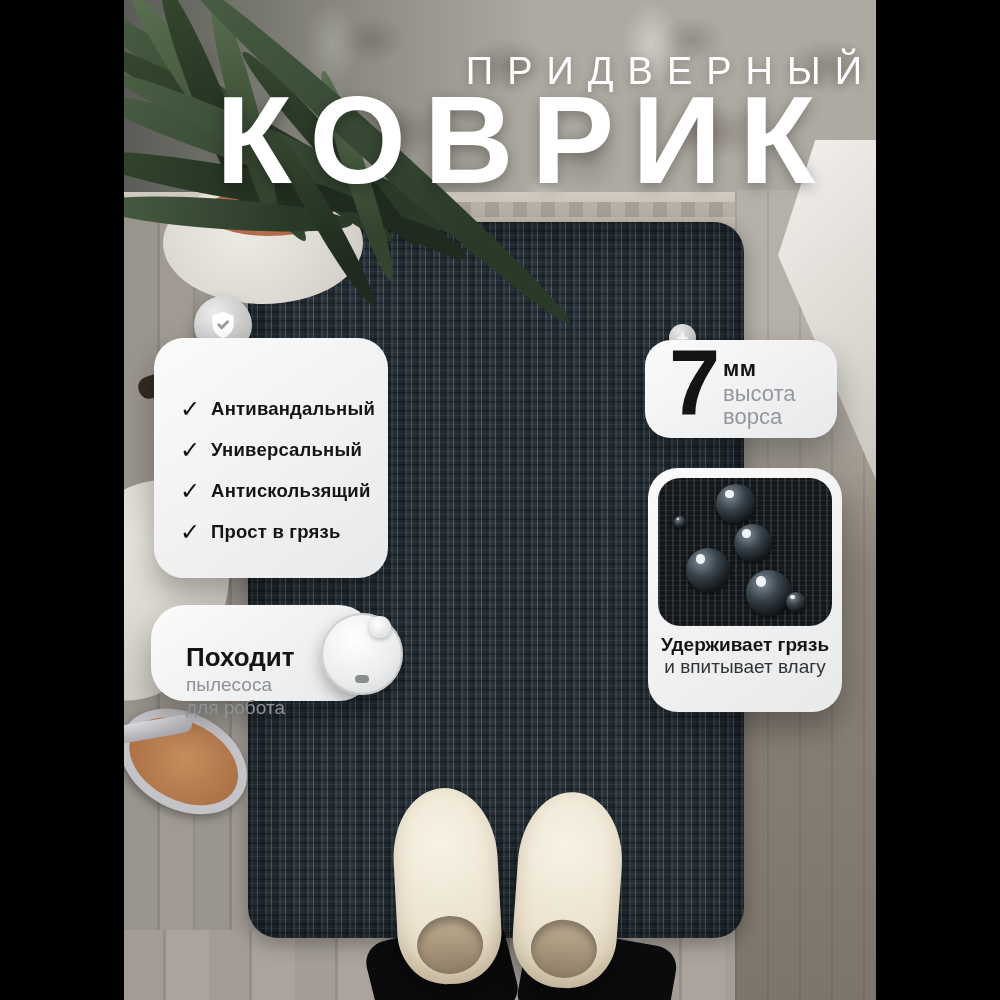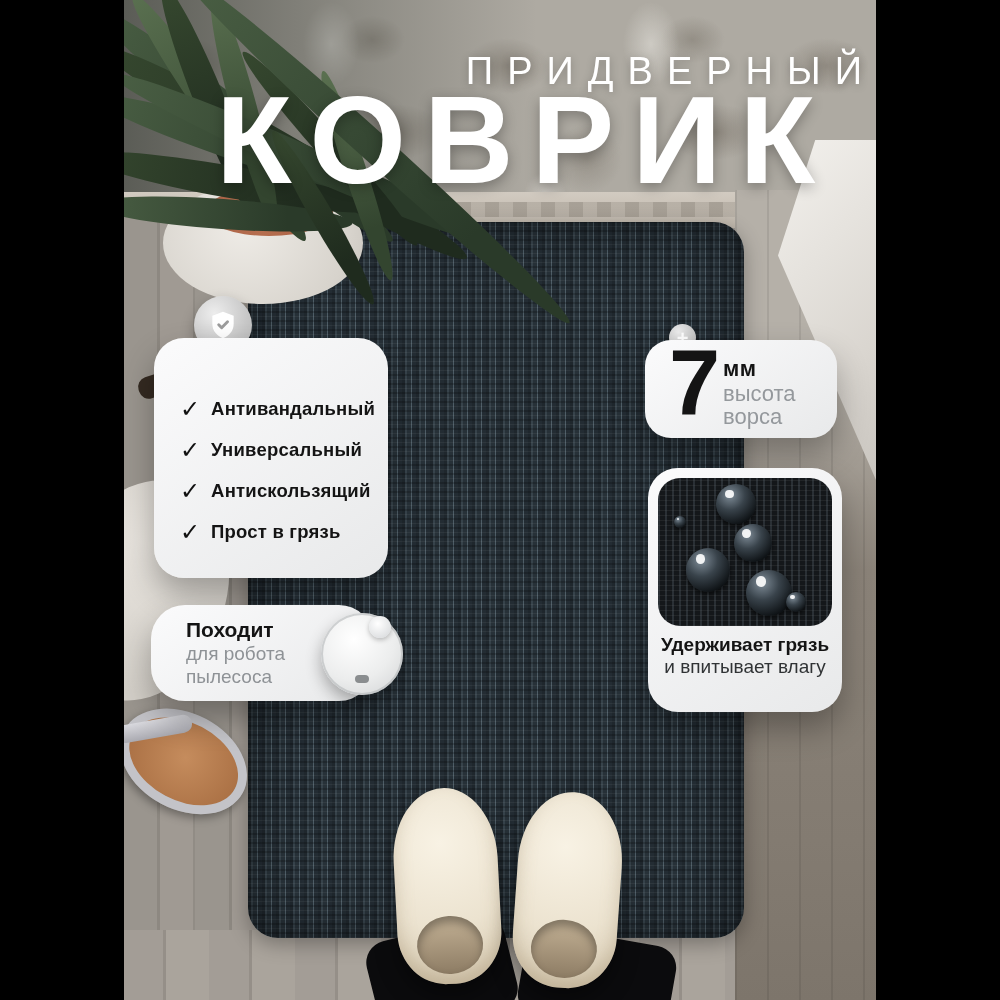--- a/index.html
+++ b/index.html
@@ -105,21 +105,21 @@
   .feature-label{font-size:18.5px;font-weight:700;color:#141414;letter-spacing:.2px;white-space:nowrap;}
 
   .badge-circle{position:absolute;border-radius:50%;z-index:9;
     background:radial-gradient(circle at 35% 30%, #ededed, #c7c7c7 60%, #b3b3b3);
     box-shadow:0 6px 14px rgba(0,0,0,.28);display:flex;align-items:center;justify-content:center;}
   .shield-badge{left:71px;top:296px;width:58px;height:58px;}
   .plus-badge{left:546px;top:324px;width:27px;height:27px;color:#fff;font-size:20px;font-weight:700;line-height:1;}
 
   .robot-card{left:28px;top:605px;width:222px;height:96px;border-radius:34px;z-index:10;
     padding:13px 0 0 35px;box-sizing:border-box;}
-  .robot-title{font-size:21px;font-weight:800;color:#141414;}
+  .robot-title{font-size:26px;font-weight:800;color:#141414;margin-top:24px;}
   .robot-line{font-size:19px;font-weight:400;color:#8e9296;line-height:23px;}
   .vacuum{position:absolute;left:198px;top:613px;width:82px;height:82px;border-radius:50%;z-index:11;
     background:radial-gradient(circle at 40% 32%, #ffffff, #eceded 55%, #d4d6d7 92%);
     box-shadow:0 8px 16px rgba(0,0,0,.3), inset 0 0 0 2px rgba(180,183,185,.6);}
   .vacuum .lidar{position:absolute;left:48px;top:3px;width:22px;height:22px;border-radius:50%;
     background:radial-gradient(circle at 40% 35%, #ffffff, #dcdee0 80%);
     box-shadow:0 2px 5px rgba(0,0,0,.25);}
   .vacuum .sensor{position:absolute;left:34px;top:62px;width:14px;height:8px;border-radius:4px;background:#8a8d8f;}
 
   .pile-card{left:522px;top:340px;width:192px;height:98px;border-radius:26px;z-index:10;}
@@ -224,22 +224,22 @@
         <span class="feature-label">Антискользящий</span>
       </div>
       <div class="feature-row">
         <span class="feature-check">✓</span>
         <span class="feature-label">Прост в грязь</span>
       </div>
     </div>
 
     <div class="card robot-card">
       <div class="robot-title">Походит</div>
+      <div class="robot-line">пылесоса</div>
       <div class="robot-line">для робота</div>
-      <div class="robot-line">пылесоса</div>
     </div>
     <div class="vacuum">
       <div class="lidar"></div>
       <div class="sensor"></div>
     </div>
 
     <div class="badge-circle plus-badge">
       <span>+</span>
     </div>
     <div class="card pile-card">

